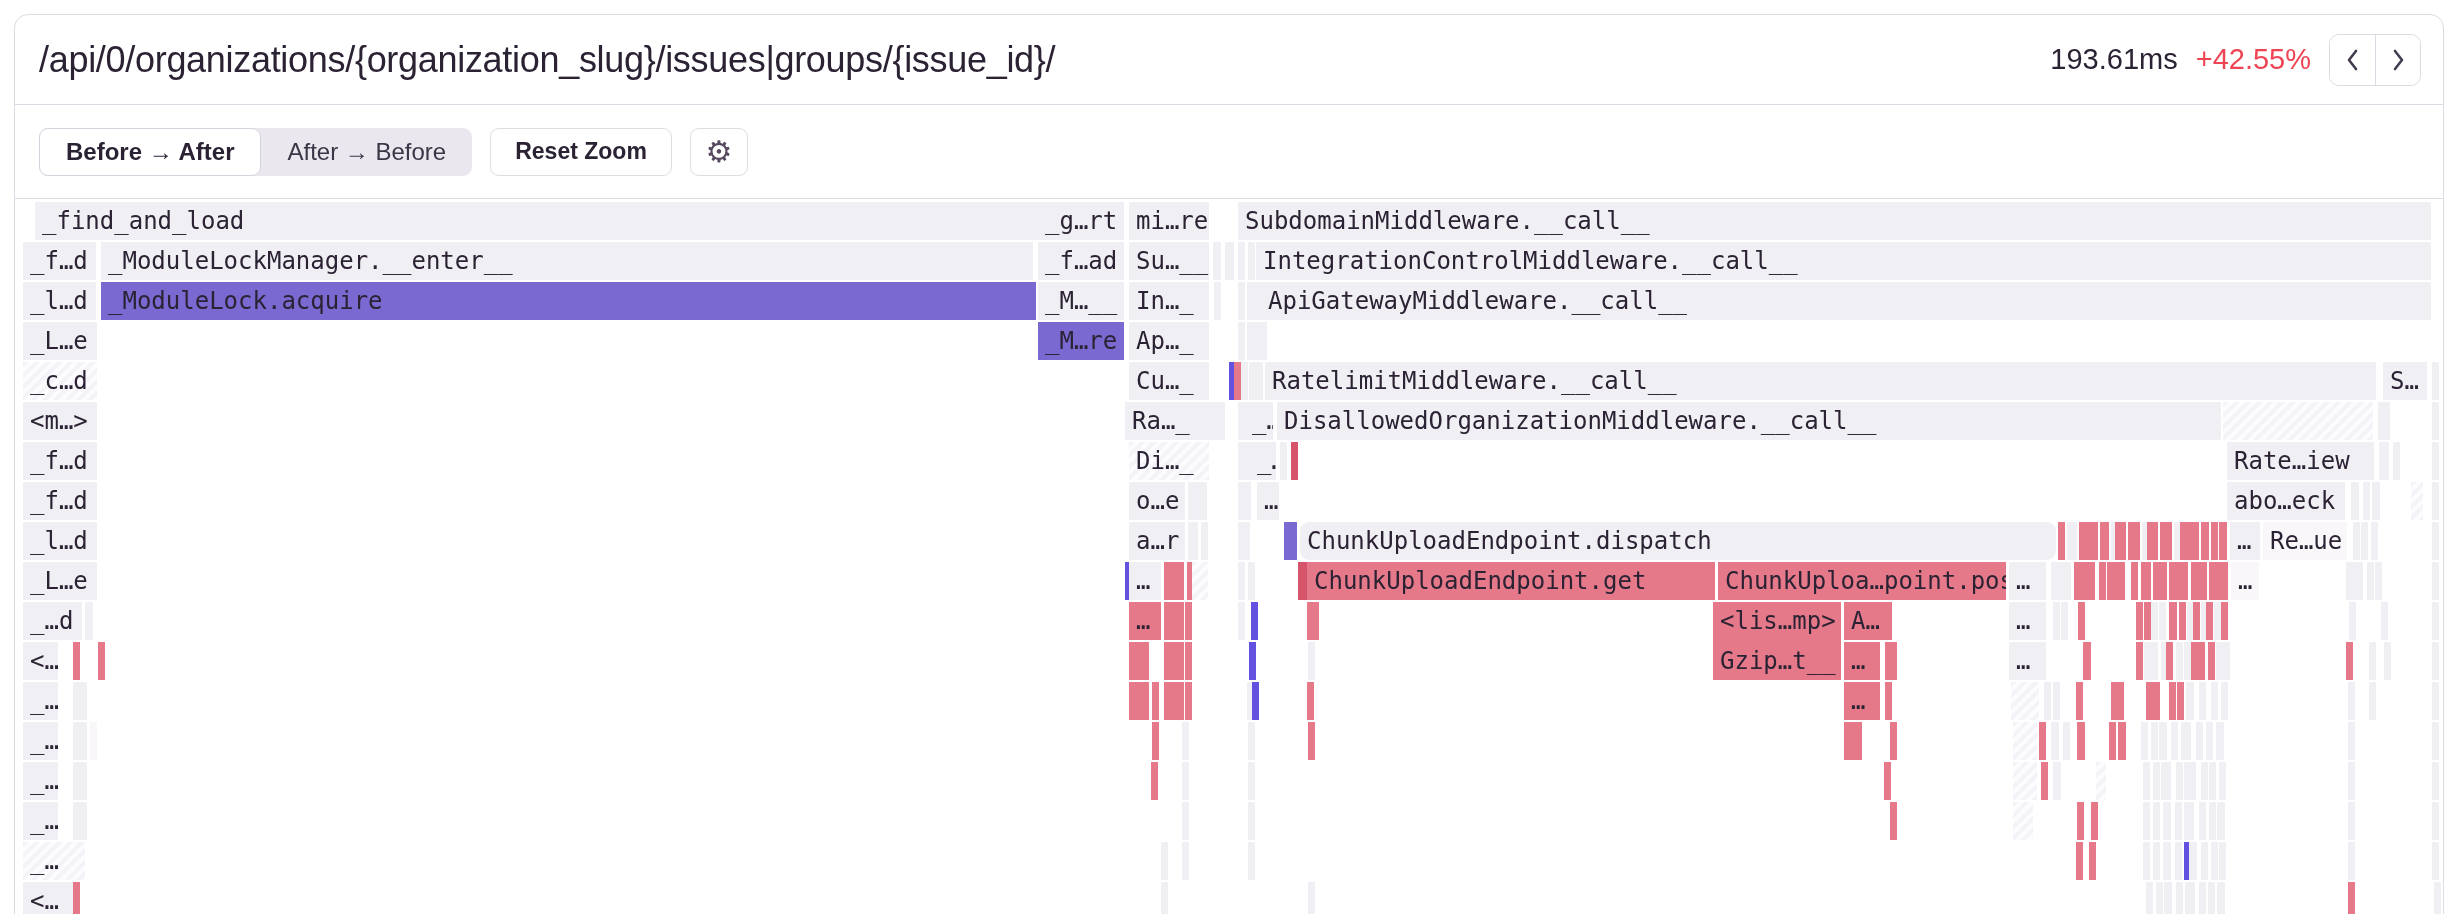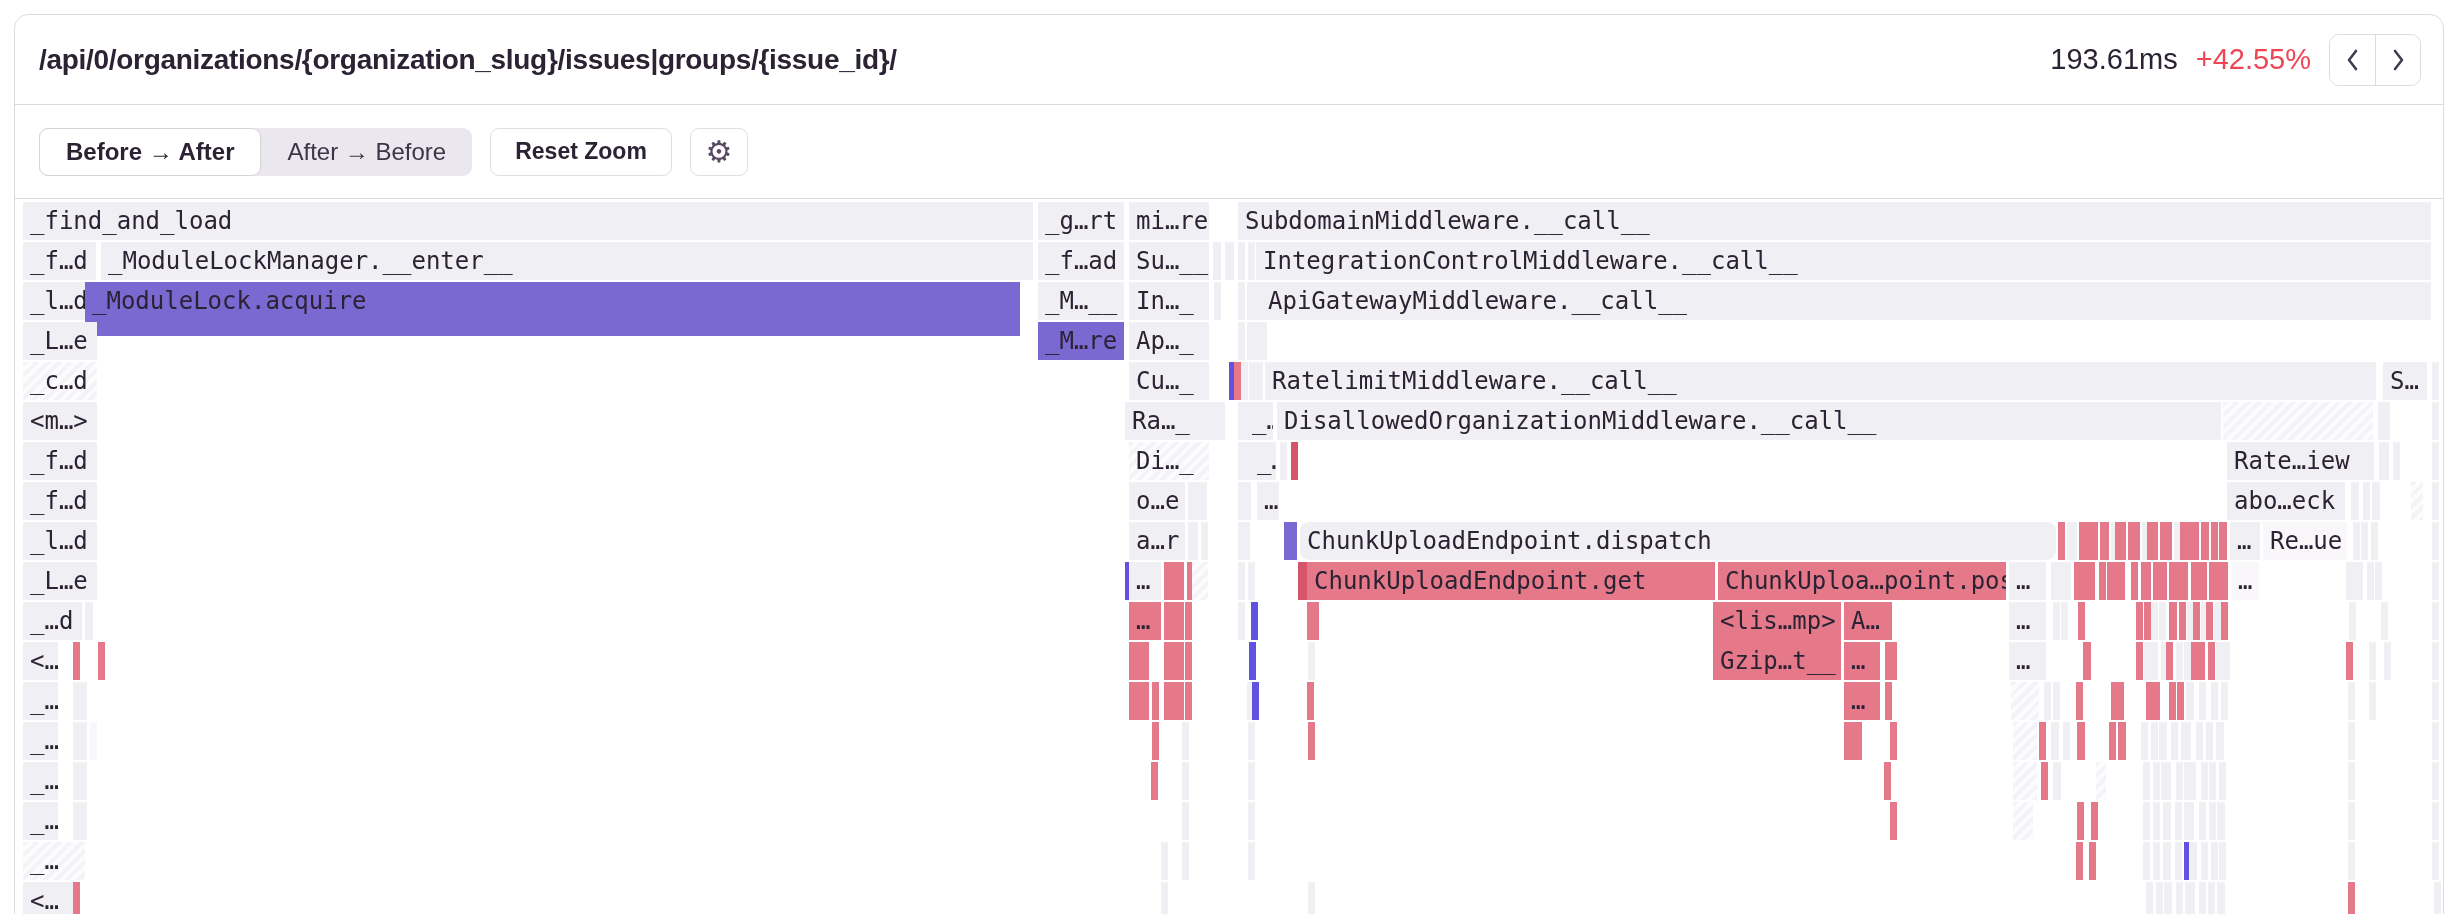--- a/index.html
+++ b/index.html
@@ -5,21 +5,21 @@
   * { margin:0; padding:0; box-sizing:border-box; }
   html,body { width:2458px; height:914px; background:#fff; overflow:hidden;
               font-family:"Liberation Sans", sans-serif; color:var(--text,#2b2233); }
 
   .card { position:absolute; left:14px; top:14px; width:2430px; height:950px;
           border:1.5px solid var(--border,#ded9e3); border-radius:14px; background:#fff; }
 
   
   .header-row { height:90px; display:flex; align-items:center; padding:0 22px 0 24px;
                 border-bottom:1.5px solid var(--border,#e6e2ea); }
-  .endpoint-path { font-size:28px; font-weight:700; letter-spacing:-0.3px; white-space:nowrap;
+  .endpoint-path { font-size:36px; font-weight:400; letter-spacing:-0.3px; white-space:nowrap;
                    overflow:hidden; flex:1 1 auto; }
   .hdr-metrics { display:flex; align-items:center; gap:18px; margin-right:18px; }
   .duration { font-size:29px; font-weight:400; }
   .delta { font-size:29px; font-weight:400; color:var(--delta-red,#ee4454); }
   .nav-group { display:flex; border:1.5px solid var(--border,#dcd8e2); border-radius:10px;
                overflow:hidden; height:52px; }
   .nav-btn { width:45px; display:flex; align-items:center; justify-content:center;
              background:#fff; cursor:pointer; }
   .nav-btn + .nav-btn { border-left:1.5px solid var(--border,#dcd8e2); }
   .nav-btn svg { display:block; }
@@ -91,35 +91,35 @@
       <div class="seg-btn active">Before → After</div>
       <div class="seg-btn">After → Before</div>
     </div>
     <div class="btn">Reset Zoom</div>
     <div class="btn icon-btn">
         <span>⚙︎</span>
       </div>
   </div>
 
   <div class="flame">
-      <div class="frame g" style="left: 8px; top: 2px; width: 1010px; height: 38px;">_find_and_load</div>
+      <div class="frame g" style="left: 20px; top: 2px; width: 1010px; height: 38px;">_find_and_load</div>
       <div class="frame g" style="left: 1023px; top: 2px; width: 86px; height: 38px;">_g…rt</div>
       <div class="frame g" style="left: 1114px; top: 2px; width: 80px; height: 38px;">mi…re</div>
       <div class="frame g" style="left: 1223px; top: 2px; width: 1193px; height: 38px;">SubdomainMiddleware.__call__</div>
       <div class="frame g" style="left: 8px; top: 42px; width: 73px; height: 38px;">_f…d</div>
       <div class="frame g" style="left: 86px; top: 42px; width: 932px; height: 38px;">_ModuleLockManager.__enter__</div>
       <div class="frame g" style="left: 1023px; top: 42px; width: 86px; height: 38px;">_f…ad</div>
       <div class="frame g" style="left: 1114px; top: 42px; width: 80px; height: 38px;">Su…__</div>
       <div class="frame g" style="left: 1198px; top: 42px; width: 8px; height: 38px;"></div>
       <div class="frame g" style="left: 1210px; top: 42px; width: 9px; height: 38px;"></div>
       <div class="frame g" style="left: 1223px; top: 42px; width: 7px; height: 38px;"></div>
       <div class="frame g" style="left: 1233px; top: 42px; width: 5px; height: 38px;"></div>
       <div class="frame g" style="left: 1241px; top: 42px; width: 1175px; height: 38px;">IntegrationControlMiddleware.__call__</div>
       <div class="frame g" style="left: 8px; top: 82px; width: 73px; height: 38px;">_l…d</div>
-      <div class="frame p" style="left: 70px; top: 82px; width: 935px; height: 54px;">_ModuleLock.acquire</div>
+      <div class="frame p" style="left: 86px; top: 82px; width: 935px; height: 38px;">_ModuleLock.acquire</div>
       <div class="frame g" style="left: 1023px; top: 82px; width: 86px; height: 38px;">_M…__</div>
       <div class="frame g" style="left: 1114px; top: 82px; width: 80px; height: 38px;">In…_</div>
       <div class="frame g" style="left: 1199px; top: 82px; width: 6px; height: 38px;"></div>
       <div class="frame g" style="left: 1223px; top: 82px; width: 6px; height: 38px;"></div>
       <div class="frame g" style="left: 1232px; top: 82px; width: 5px; height: 38px;"></div>
       <div class="frame g" style="left: 1239px; top: 82px; width: 4px; height: 38px;"></div>
       <div class="frame g" style="left: 1246px; top: 82px; width: 1170px; height: 38px;">ApiGatewayMiddleware.__call__</div>
       <div class="frame g" style="left: 8px; top: 122px; width: 74px; height: 38px;">_L…e</div>
       <div class="frame p" style="left: 1023px; top: 122px; width: 86px; height: 38px;">_M…re</div>
       <div class="frame g" style="left: 1114px; top: 122px; width: 80px; height: 38px;">Ap…_</div>

